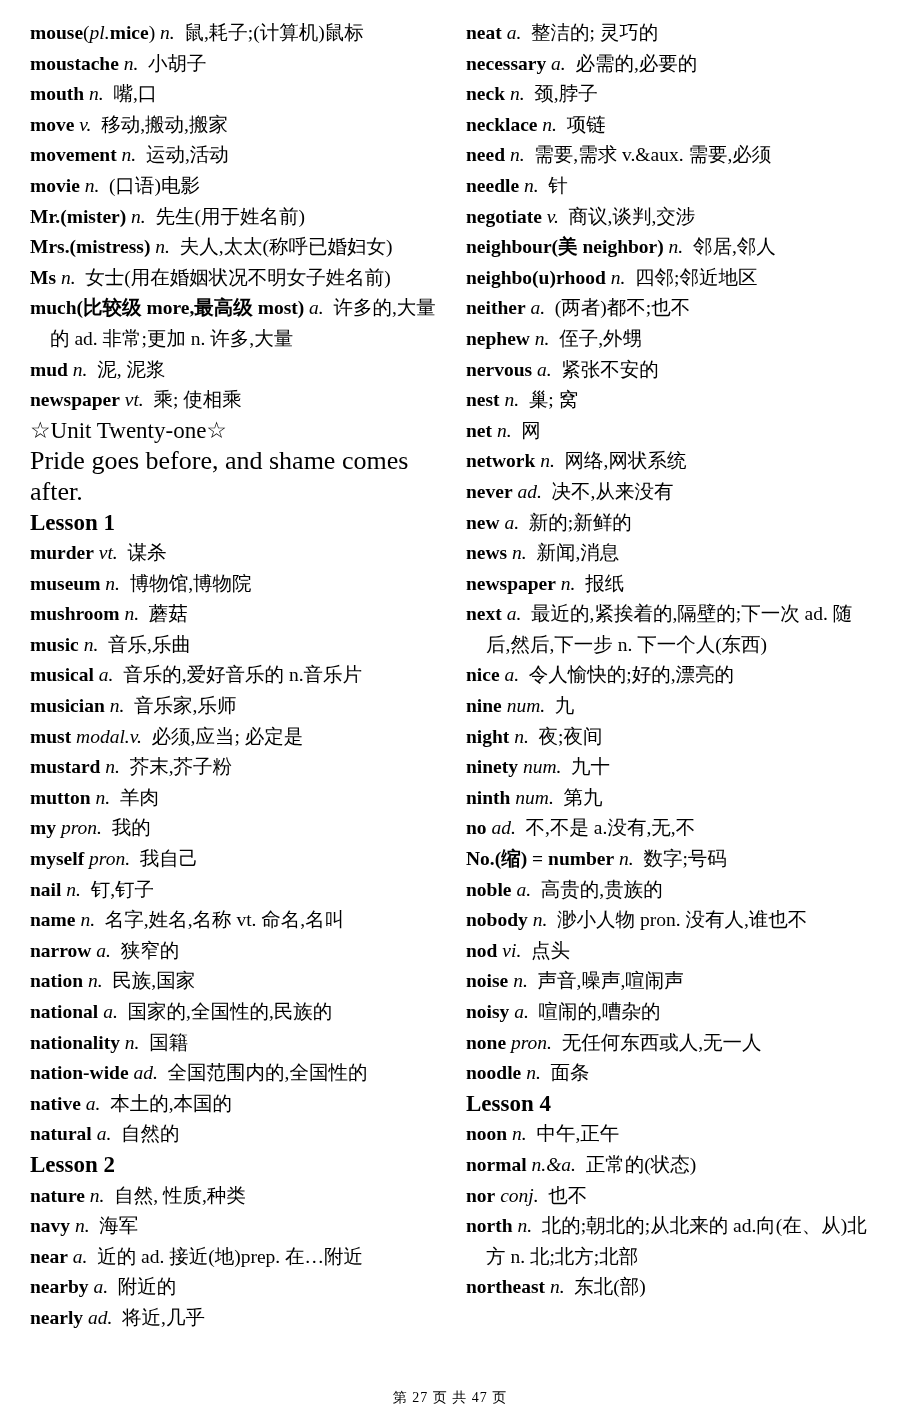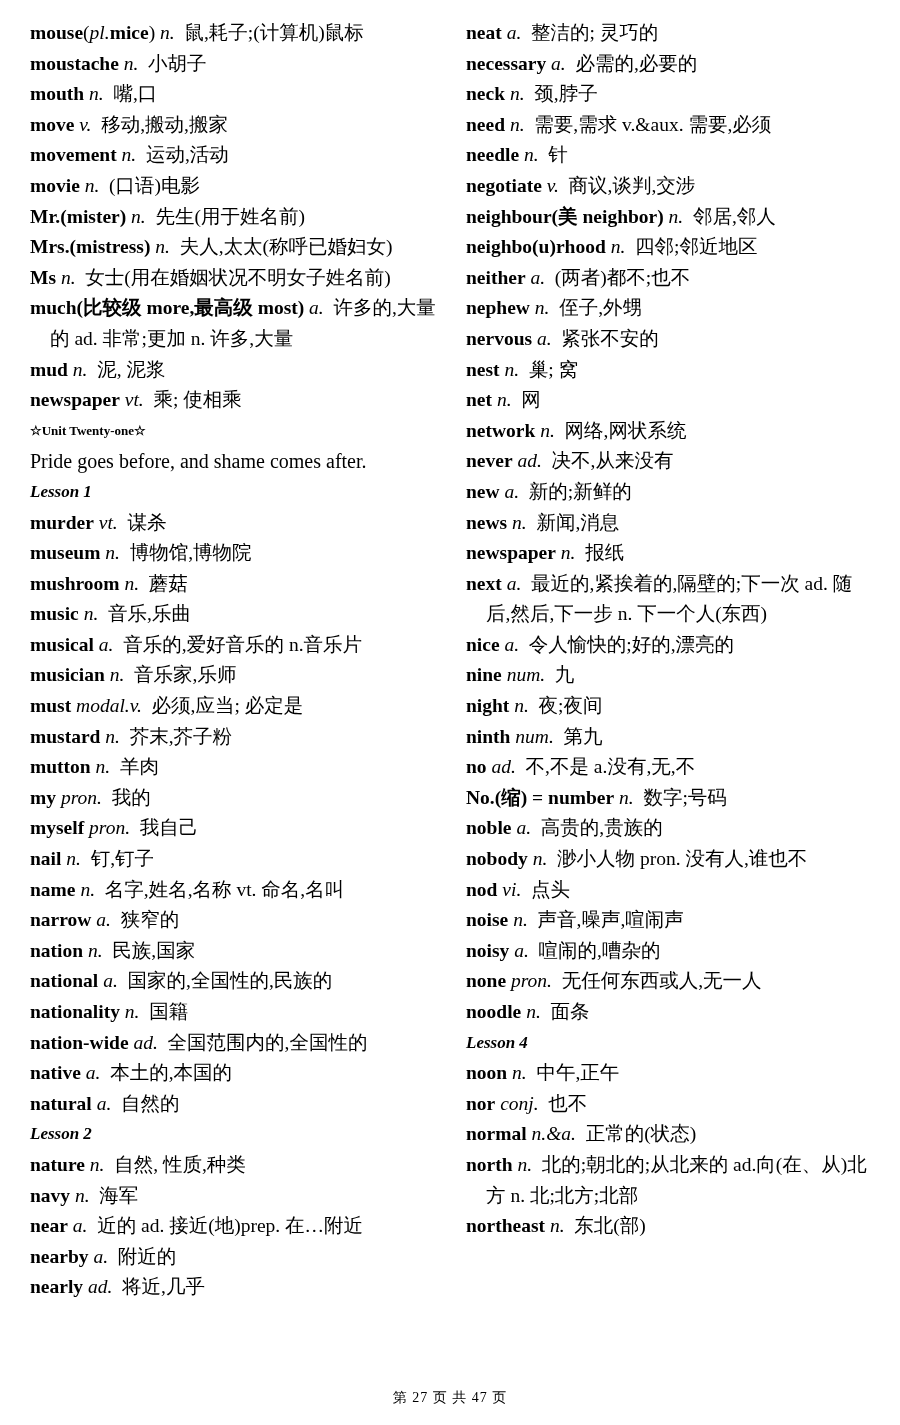--- a/index.html
+++ b/index.html
@@ -41,32 +41,31 @@
     padding-left: 20px;
     text-indent: -20px;
   }
   .hw {
     font-weight: bold;
   }
   .pos {
     font-style: italic;
   }
   .heading {
-    font-size: 13px;
+    font-size: 23px;
+    line-height: 30.6px;
+    font-weight: normal;
+  }
+  .lesson {
+    font-size: 23px;
     line-height: 30.6px;
     font-weight: bold;
   }
-  .lesson {
-    font-size: 17px;
-    line-height: 30.6px;
-    font-style: italic;
-    font-weight: bold;
-  }
   .proverb {
-    font-size: 20px;
+    font-size: 26px;
     line-height: 30.6px;
   }
   .footer {
     position: absolute;
     left: 0;
     right: 0;
     bottom: 18px;
     text-align: center;
     font-size: 14px;
     letter-spacing: 1px;
@@ -117,51 +116,53 @@
         <div class="entry"><span class="hw">nature</span><span> </span><span class="pos">n.</span><span>&nbsp; </span><span>自然, 性质,种类</span></div>
         <div class="entry"><span class="hw">navy</span><span> </span><span class="pos">n.</span><span>&nbsp; </span><span>海军</span></div>
         <div class="entry"><span class="hw">near</span><span> </span><span class="pos">a.</span><span>&nbsp; </span><span>近的 ad. 接近(地)prep. 在…附近</span></div>
         <div class="entry"><span class="hw">nearby</span><span> </span><span class="pos">a.</span><span>&nbsp; </span><span>附近的</span></div>
         <div class="entry"><span class="hw">nearly</span><span> </span><span class="pos">ad.</span><span>&nbsp; </span><span>将近,几乎</span></div>
       </div>
     <div class="column" id="col-right">
         <div class="entry"><span class="hw">neat</span><span> </span><span class="pos">a.</span><span>&nbsp; </span><span>整洁的; 灵巧的</span></div>
         <div class="entry"><span class="hw">necessary</span><span> </span><span class="pos">a.</span><span>&nbsp; </span><span>必需的,必要的</span></div>
         <div class="entry"><span class="hw">neck</span><span> </span><span class="pos">n.</span><span>&nbsp; </span><span>颈,脖子</span></div>
+        <div class="entry"><span class="hw">necklace</span><span> </span><span class="pos">n.</span><span>&nbsp; </span><span>项链</span></div>
         <div class="entry"><span class="hw">need</span><span> </span><span class="pos">n.</span><span>&nbsp; </span><span>需要,需求 v.&amp;aux. 需要,必须</span></div>
         <div class="entry"><span class="hw">needle</span><span> </span><span class="pos">n.</span><span>&nbsp; </span><span>针</span></div>
         <div class="entry"><span class="hw">negotiate</span><span> </span><span class="pos">v.</span><span>&nbsp; </span><span>商议,谈判,交涉</span></div>
         <div class="entry"><span class="hw">neighbour(美 neighbor)</span><span> </span><span class="pos">n.</span><span>&nbsp; </span><span>邻居,邻人</span></div>
         <div class="entry"><span class="hw">neighbo(u)rhood</span><span> </span><span class="pos">n.</span><span>&nbsp; </span><span>四邻;邻近地区</span></div>
         <div class="entry"><span class="hw">neither</span><span> </span><span class="pos">a.</span><span>&nbsp; </span><span>(两者)都不;也不</span></div>
         <div class="entry"><span class="hw">nephew</span><span> </span><span class="pos">n.</span><span>&nbsp; </span><span>侄子,外甥</span></div>
         <div class="entry"><span class="hw">nervous</span><span> </span><span class="pos">a.</span><span>&nbsp; </span><span>紧张不安的</span></div>
         <div class="entry"><span class="hw">nest</span><span> </span><span class="pos">n.</span><span>&nbsp; </span><span>巢; 窝</span></div>
         <div class="entry"><span class="hw">net</span><span> </span><span class="pos">n.</span><span>&nbsp; </span><span>网</span></div>
         <div class="entry"><span class="hw">network</span><span> </span><span class="pos">n.</span><span>&nbsp; </span><span>网络,网状系统</span></div>
         <div class="entry"><span class="hw">never</span><span> </span><span class="pos">ad.</span><span>&nbsp; </span><span>决不,从来没有</span></div>
         <div class="entry"><span class="hw">new</span><span> </span><span class="pos">a.</span><span>&nbsp; </span><span>新的;新鲜的</span></div>
         <div class="entry"><span class="hw">news</span><span> </span><span class="pos">n.</span><span>&nbsp; </span><span>新闻,消息</span></div>
         <div class="entry"><span class="hw">newspaper</span><span> </span><span class="pos">n.</span><span>&nbsp; </span><span>报纸</span></div>
         <div class="entry"><span class="hw">next</span><span> </span><span class="pos">a.</span><span>&nbsp; </span><span>最近的,紧挨着的,隔壁的;下一次 ad. 随后,然后,下一步 n. 下一个人(东西)</span></div>
         <div class="entry"><span class="hw">nice</span><span> </span><span class="pos">a.</span><span>&nbsp; </span><span>令人愉快的;好的,漂亮的</span></div>
         <div class="entry"><span class="hw">nine</span><span> </span><span class="pos">num.</span><span>&nbsp; </span><span>九</span></div>
         <div class="entry"><span class="hw">night</span><span> </span><span class="pos">n.</span><span>&nbsp; </span><span>夜;夜间</span></div>
+        <div class="entry"><span class="hw">ninety</span><span> </span><span class="pos">num.</span><span>&nbsp; </span><span>九十</span></div>
         <div class="entry"><span class="hw">ninth</span><span> </span><span class="pos">num.</span><span>&nbsp; </span><span>第九</span></div>
         <div class="entry"><span class="hw">no</span><span> </span><span class="pos">ad.</span><span>&nbsp; </span><span>不,不是 a.没有,无,不</span></div>
         <div class="entry"><span class="hw">No.(缩) = number</span><span> </span><span class="pos">n.</span><span>&nbsp; </span><span>数字;号码</span></div>
         <div class="entry"><span class="hw">noble</span><span> </span><span class="pos">a.</span><span>&nbsp; </span><span>高贵的,贵族的</span></div>
         <div class="entry"><span class="hw">nobody</span><span> </span><span class="pos">n.</span><span>&nbsp; </span><span>渺小人物 pron. 没有人,谁也不</span></div>
         <div class="entry"><span class="hw">nod</span><span> </span><span class="pos">vi.</span><span>&nbsp; </span><span>点头</span></div>
         <div class="entry"><span class="hw">noise</span><span> </span><span class="pos">n.</span><span>&nbsp; </span><span>声音,噪声,喧闹声</span></div>
         <div class="entry"><span class="hw">noisy</span><span> </span><span class="pos">a.</span><span>&nbsp; </span><span>喧闹的,嘈杂的</span></div>
         <div class="entry"><span class="hw">none</span><span> </span><span class="pos">pron.</span><span>&nbsp; </span><span>无任何东西或人,无一人</span></div>
         <div class="entry"><span class="hw">noodle</span><span> </span><span class="pos">n.</span><span>&nbsp; </span><span>面条</span></div>
         <div class="lesson">Lesson 4</div>
         <div class="entry"><span class="hw">noon</span><span> </span><span class="pos">n.</span><span>&nbsp; </span><span>中午,正午</span></div>
+        <div class="entry"><span class="hw">normal</span><span> </span><span class="pos">n.&amp;a.</span><span>&nbsp; </span><span>正常的(状态)</span></div>
         <div class="entry"><span class="hw">nor</span><span> </span><span class="pos">conj.</span><span>&nbsp; </span><span>也不</span></div>
-        <div class="entry"><span class="hw">normal</span><span> </span><span class="pos">n.&amp;a.</span><span>&nbsp; </span><span>正常的(状态)</span></div>
         <div class="entry"><span class="hw">north</span><span> </span><span class="pos">n.</span><span>&nbsp; </span><span>北的;朝北的;从北来的 ad.向(在、从)北方 n. 北;北方;北部</span></div>
         <div class="entry"><span class="hw">northeast</span><span> </span><span class="pos">n.</span><span>&nbsp; </span><span>东北(部)</span></div>
       </div>
   </div>
   <div class="footer">第 27 页 共 47 页</div>
 </div>
 
 </body></html>

